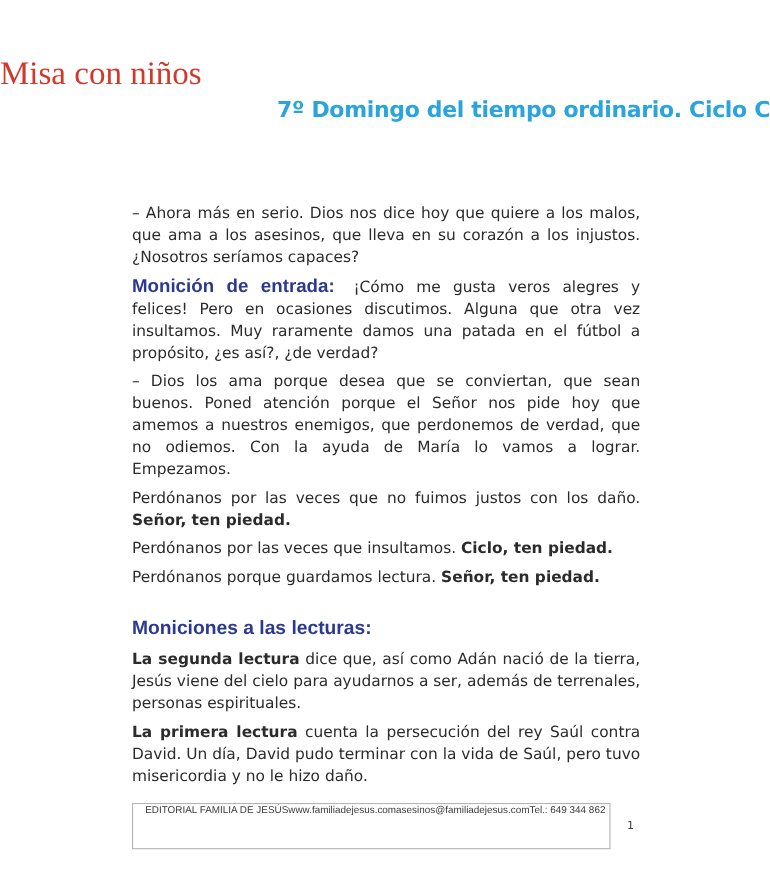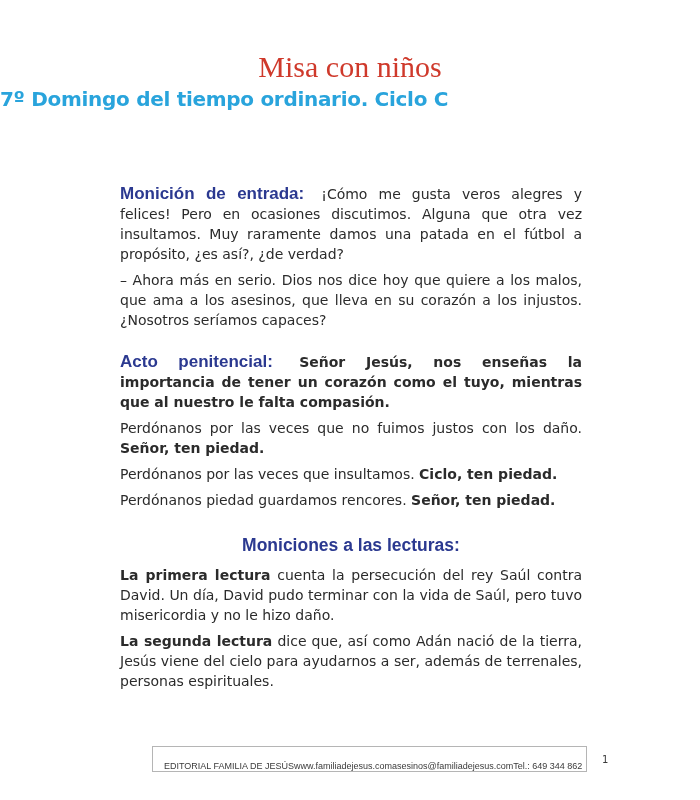--- a/index.html
+++ b/index.html
@@ -8,30 +8,30 @@
     width: 700px;
     height: 800px;
     background: #ffffff;
     font-family: "DejaVu Sans", sans-serif;
     color: #2b2b2b;
     overflow: hidden;
   }
   .doc-title {
     margin: 0;
     padding-top: 50px;
-    text-align: center;
+    text-align: left;
     font-family: "Liberation Serif", serif;
     font-weight: 400;
     font-size: 30px;
     line-height: 34px;
     color: #cf392b;
   }
   .doc-subtitle {
     margin: 2px 0 0 0;
-    text-align: left;
+    text-align: right;
     font-family: "DejaVu Sans", sans-serif;
     font-weight: 700;
     font-size: 20px;
     line-height: 26px;
     letter-spacing: -0.3px;
     color: #29a4dc;
   }
   .content {
     margin: 72px 118px 0 120px;
   }
@@ -42,93 +42,88 @@
     text-align: justify;
     color: #2b2b2b;
   }
   .section-gap { margin-top: 22px; }
   .h-navy {
     font-family: "Liberation Sans", sans-serif;
     font-weight: 700;
     color: #2b3990;
     font-size: 17px;
     margin-right: 6px;
-    text-align: center;
   }
   h3.h-navy {
     display: block;
     margin: 24px 0 9px 0;
     font-size: 17.5px;
     line-height: 22px;
   }
   .bold { font-weight: 700; }
   .footer {
     position: absolute;
     left: 120px;
     bottom: 28px;
     display: flex;
     align-items: center;
   }
   .footer-box {
     box-sizing: border-box;
     width: 435px;
-    height: 26px;
+    height: 42px;
     border: 1px solid #b5b5b5;
     display: flex;
-    align-items: flex-end;
+    align-items: flex-start;
     justify-content: space-between;
     padding: 0 11px;
     font-family: "Liberation Sans", sans-serif;
     font-size: 9px;
     color: #3a3a3a;
     white-space: nowrap;
-    margin-left: 32px;
   }
   .page-num {
     margin-left: 15px;
     font-size: 10px;
     color: #3a3a3a;
   }
 </style>
 </head>
 <body>
 
 <div class="page">
 
   <h1 class="doc-title">Misa con niños</h1>
   <h2 class="doc-subtitle">7º Domingo del tiempo ordinario. Ciclo C</h2>
 
   <div class="content">
 
+    <p class="para">– Ahora más en serio. Dios nos dice hoy que quiere a los malos, que ama a los asesinos, que lleva en su corazón a los injustos. ¿Nosotros seríamos capaces?</p>
     <p class="para">
       <span class="h-navy">Monición de entrada:</span>
       <span>¡Cómo me gusta veros alegres y felices! Pero en ocasiones discutimos. Alguna que otra vez insultamos. Muy raramente damos una patada en el fútbol a propósito, ¿es así?, ¿de verdad?</span>
     </p>
-    <p class="para">– Ahora más en serio. Dios nos dice hoy que quiere a los malos, que ama a los asesinos, que lleva en su corazón a los injustos. ¿Nosotros seríamos capaces?</p>
+    <p class="para">– Dios los ama porque desea que se conviertan, que sean buenos. Poned atención porque el Señor nos pide hoy que amemos a nuestros enemigos, que perdonemos de verdad, que no odiemos. Con la ayuda de María lo vamos a lograr. Empezamos.</p>
 
-    <p class="para section-gap">
-      <span class="h-navy">Acto penitencial:</span>
-      <span class="bold">Señor Jesús, nos enseñas la importancia de tener un corazón como el tuyo, mientras que al nuestro le falta compasión.</span>
-    </p>
     <p class="para">
       <span>Perdónanos por las veces que no fuimos justos con los daño. </span><span class="bold">Señor, ten piedad.</span>
     </p>
     <p class="para">
       <span>Perdónanos por las veces que insultamos. </span><span class="bold">Ciclo, ten piedad.</span>
     </p>
     <p class="para">
-      <span>Perdónanos piedad guardamos rencores. </span><span class="bold">Señor, ten piedad.</span>
+      <span>Perdónanos porque guardamos lectura. </span><span class="bold">Señor, ten piedad.</span>
     </p>
 
     <h3 class="h-navy">Moniciones a las lecturas:</h3>
     <p class="para">
-      <span class="bold">La primera lectura</span><span> cuenta la persecución del rey Saúl contra David. Un día, David pudo terminar con la vida de Saúl, pero tuvo misericordia y no le hizo daño.</span>
+      <span class="bold">La segunda lectura</span><span> dice que, así como Adán nació de la tierra, Jesús viene del cielo para ayudarnos a ser, además de terrenales, personas espirituales.</span>
     </p>
     <p class="para">
-      <span class="bold">La segunda lectura</span><span> dice que, así como Adán nació de la tierra, Jesús viene del cielo para ayudarnos a ser, además de terrenales, personas espirituales.</span>
+      <span class="bold">La primera lectura</span><span> cuenta la persecución del rey Saúl contra David. Un día, David pudo terminar con la vida de Saúl, pero tuvo misericordia y no le hizo daño.</span>
     </p>
 
   </div>
 
   <div class="footer">
     <div class="footer-box">
       <span>EDITORIAL FAMILIA DE JESÚS</span>
       <span>www.familiadejesus.com</span>
       <span>asesinos@familiadejesus.com</span>
       <span>Tel.: 649 344 862</span>

